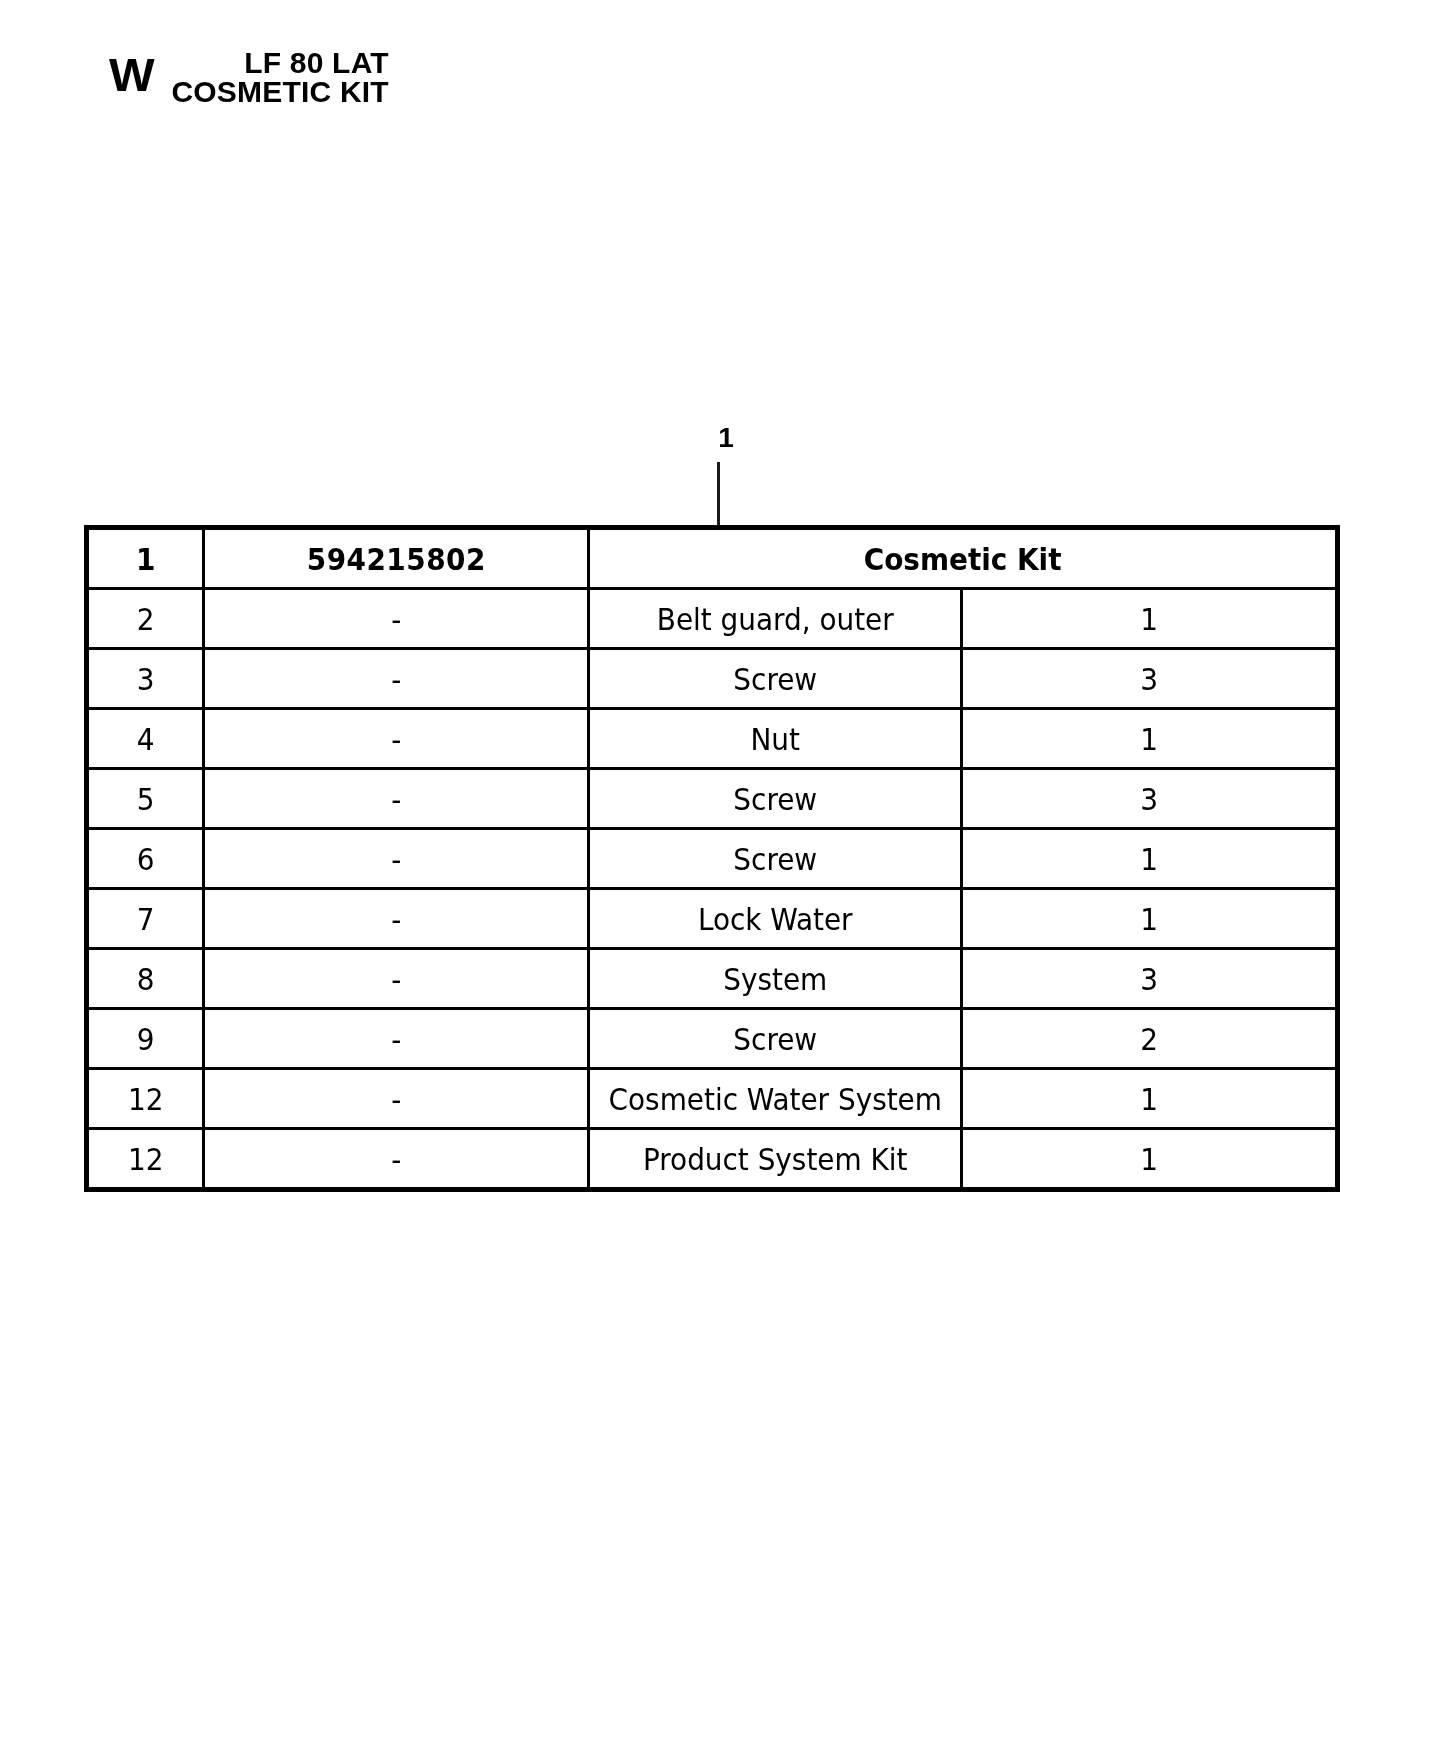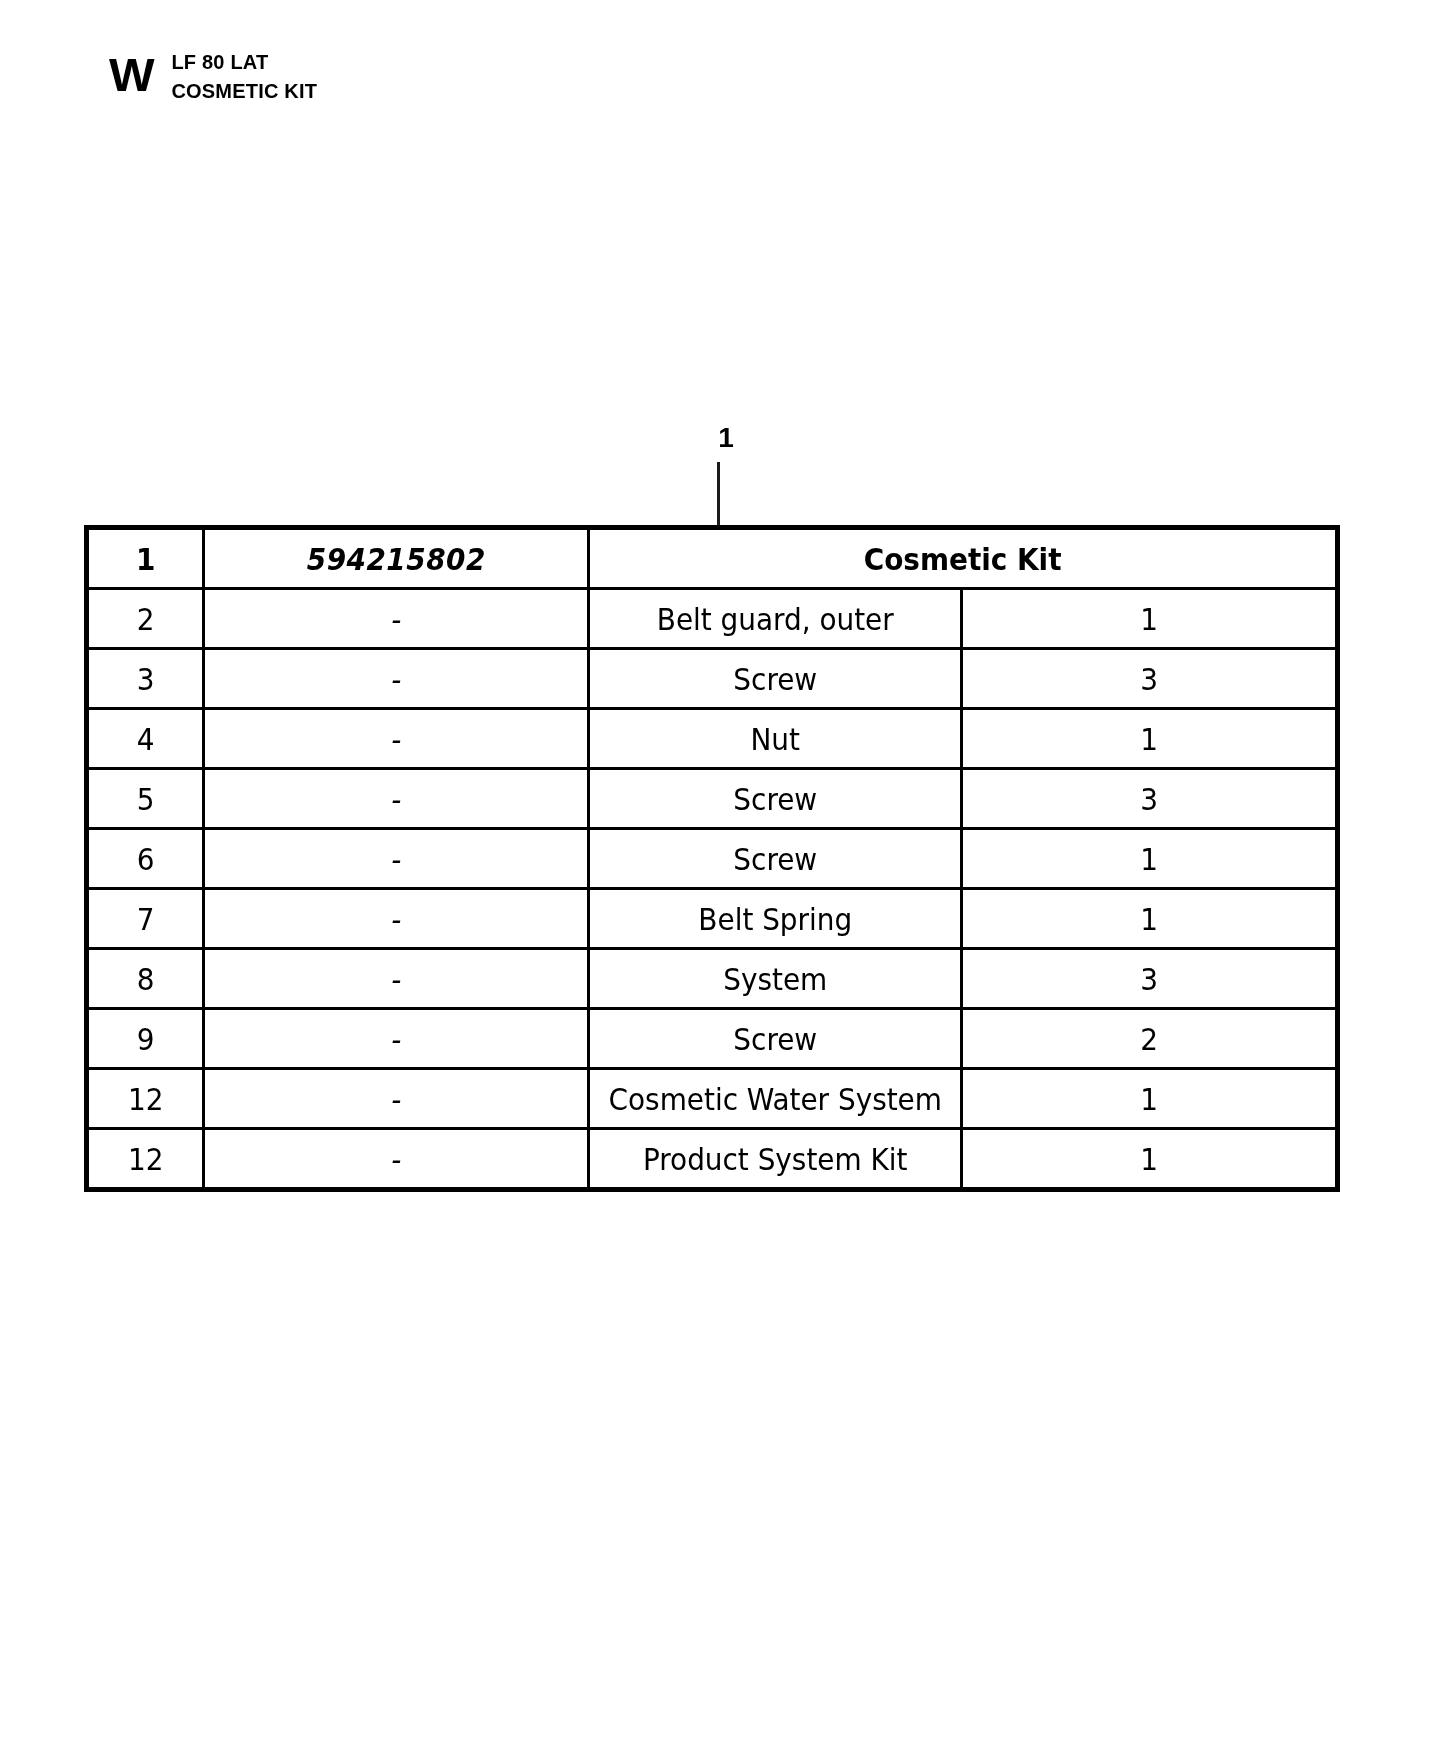--- a/index.html
+++ b/index.html
@@ -30,23 +30,24 @@
     font-size: 46px;
     line-height: 46px;
     letter-spacing: -2px;
     margin-right: 20px;
     margin-top: 4px;
     transform: scaleX(1.05);
   }
   .header-titles {
     font-family: "Liberation Sans", sans-serif;
     font-weight: 700;
-    font-size: 20px;
+    font-size: 30px;
     line-height: 29px;
     letter-spacing: 0.2px;
+    text-align: right;
   }
   .header-titles div { white-space: nowrap; }
 
   
   .callout {
     position: absolute;
     left: 706px;
     top: 424px;
     width: 40px;
     text-align: center;
@@ -91,21 +92,21 @@
     text-align: center;
     white-space: nowrap;
   }
   
   table.parts-table tr:first-child td { border-top: none; }
   table.parts-table tr:last-child td { border-bottom: none; margin-top: 8px; }
   table.parts-table td:first-child { border-left: none; }
   table.parts-table td:last-child { border-right: none; }
 
   .col-item  { width: 95px; }
-  .col-part  { width: 320px; font-style: italic; }
+  .col-part  { width: 320px; }
   .col-desc  { width: 625px; }
   .col-qty   { width: 161px; }
 
   .row-head td {
     font-weight: 700;
     height: 62px;
     font-size: 33px;
   }
   .row-head .col-part { letter-spacing: 0.5px; }
 
@@ -164,21 +165,21 @@
         </tr>
         <tr>
           <td class="col-item cell-item">6</td>
           <td class="col-part cell-part-dash">-</td>
           <td class="col-desc cell-desc">Screw</td>
           <td class="col-qty cell-qty">1</td>
         </tr>
         <tr>
           <td class="col-item cell-item">7</td>
           <td class="col-part cell-part-dash">-</td>
-          <td class="col-desc cell-desc">Belt Spring</td>
+          <td class="col-desc cell-desc">Lock Water</td>
           <td class="col-qty cell-qty">1</td>
         </tr>
         <tr>
           <td class="col-item cell-item">8</td>
           <td class="col-part cell-part-dash">-</td>
           <td class="col-desc cell-desc">System</td>
           <td class="col-qty cell-qty">3</td>
         </tr>
         <tr>
           <td class="col-item cell-item">9</td>

